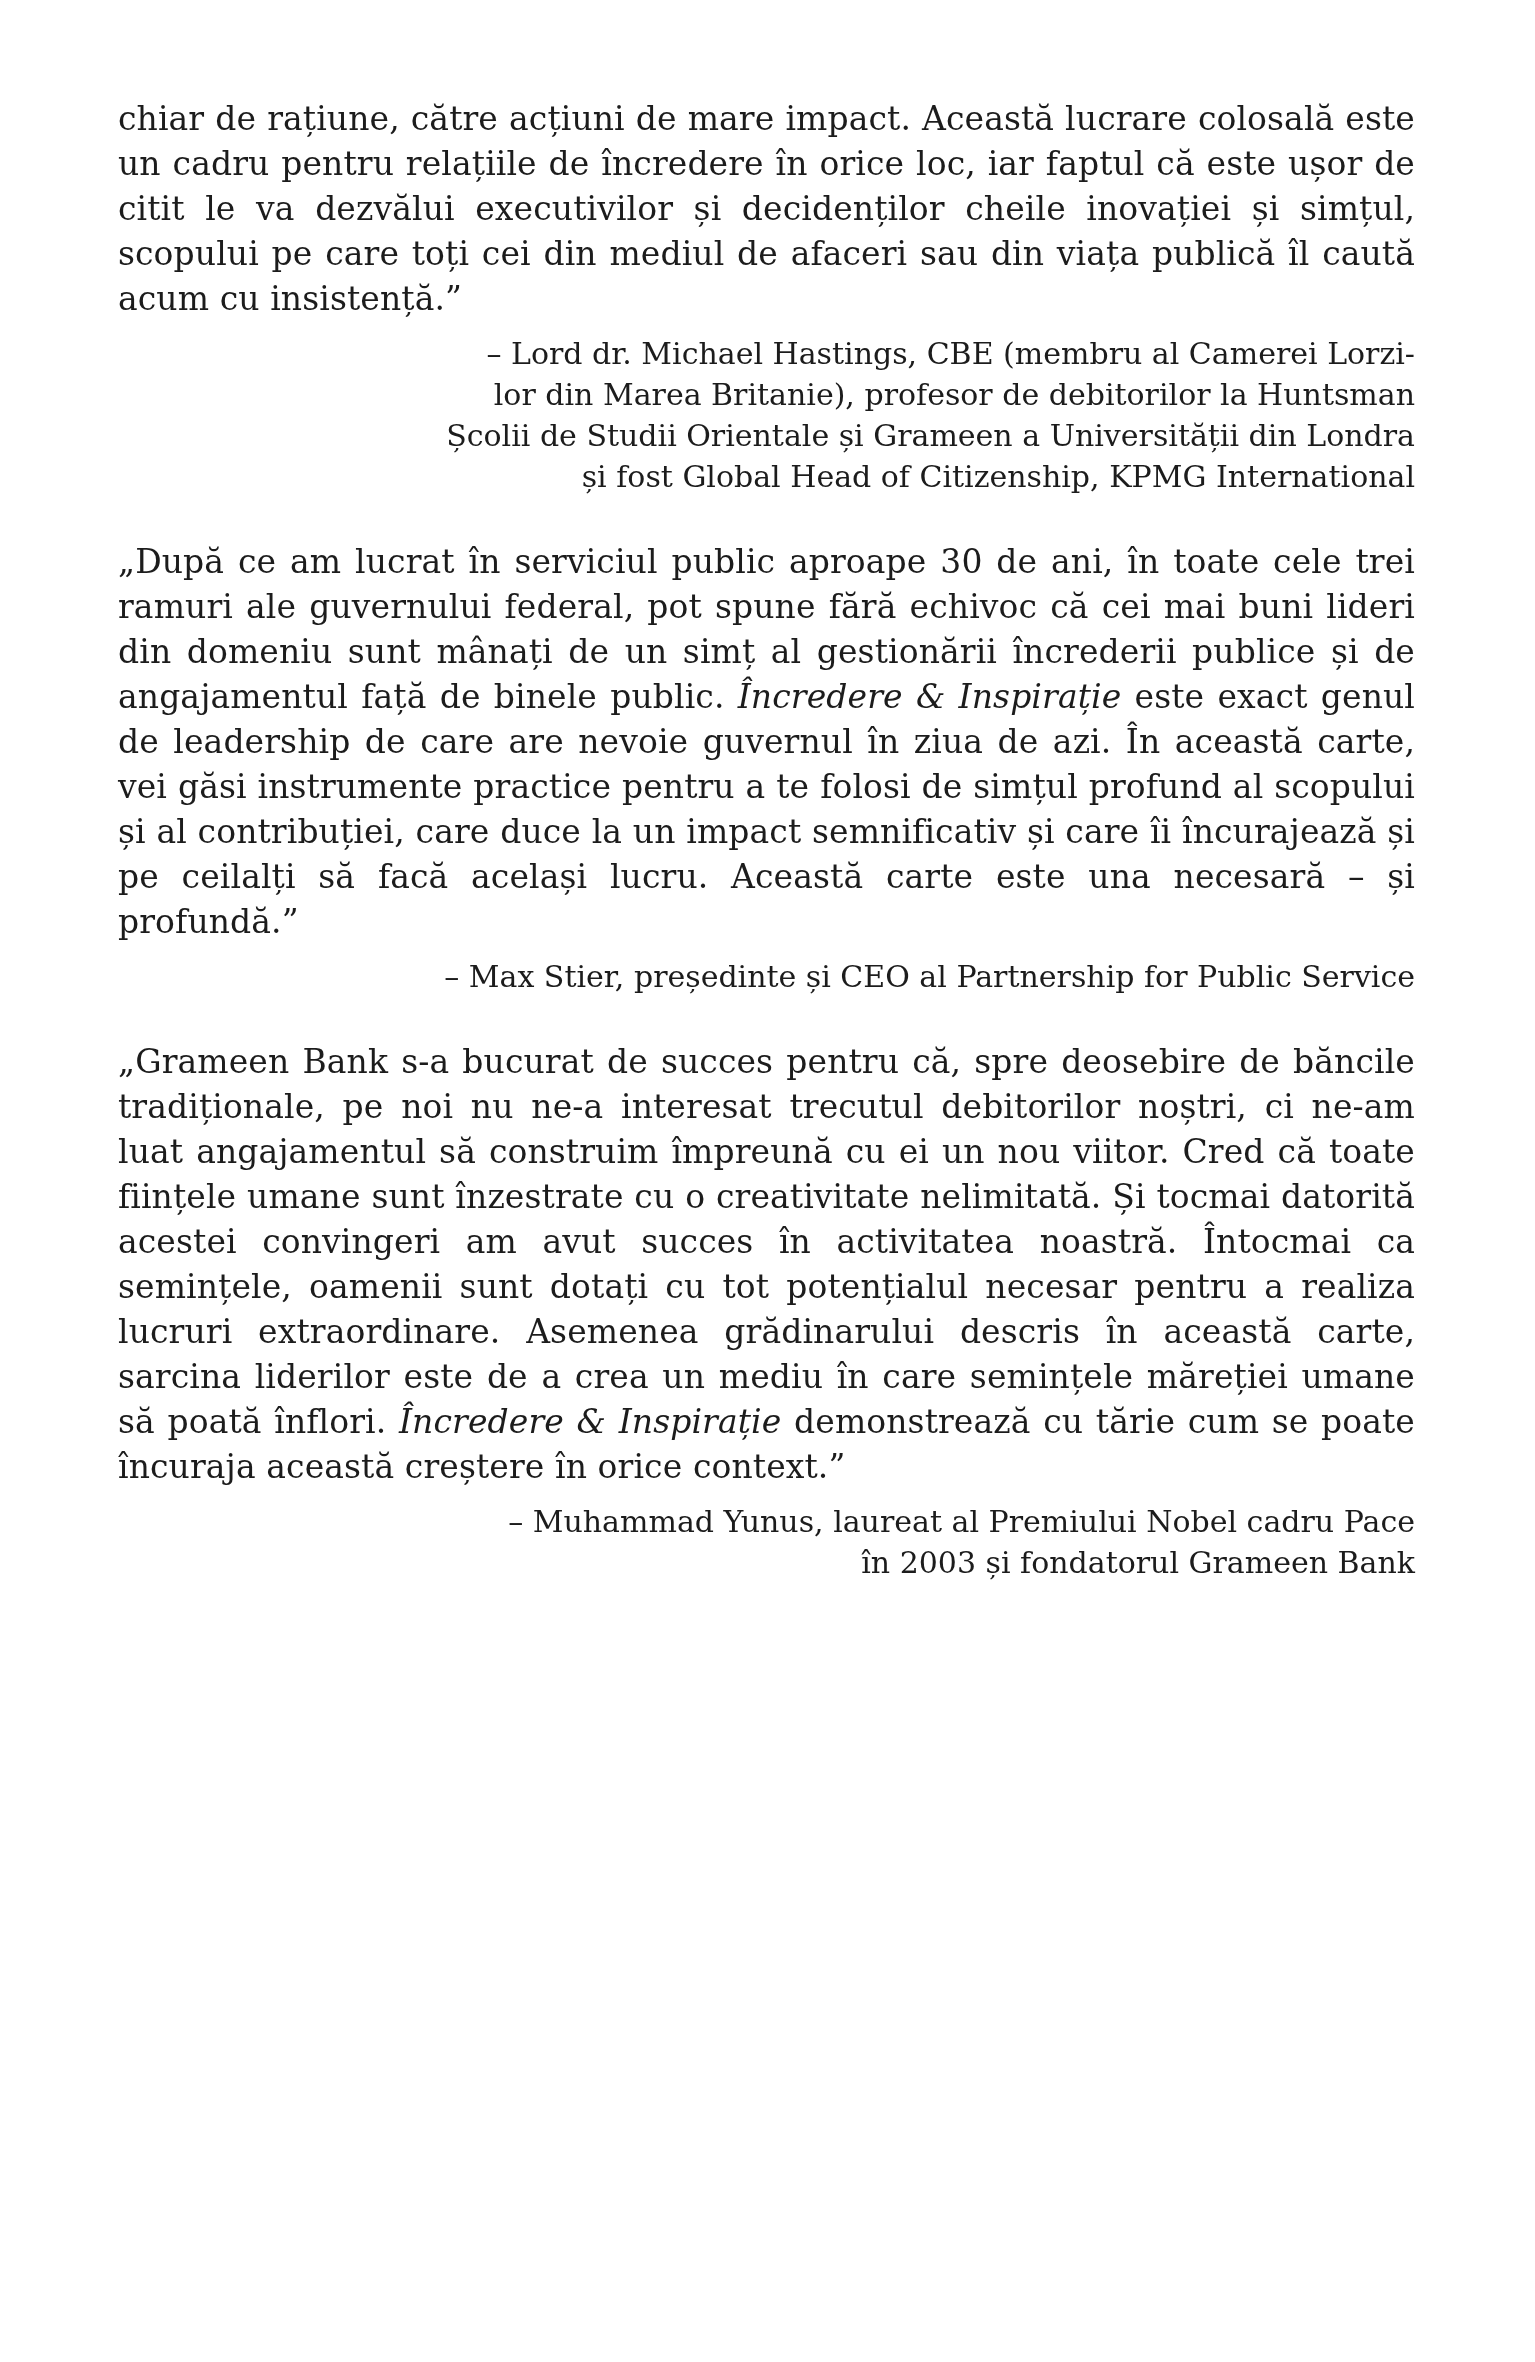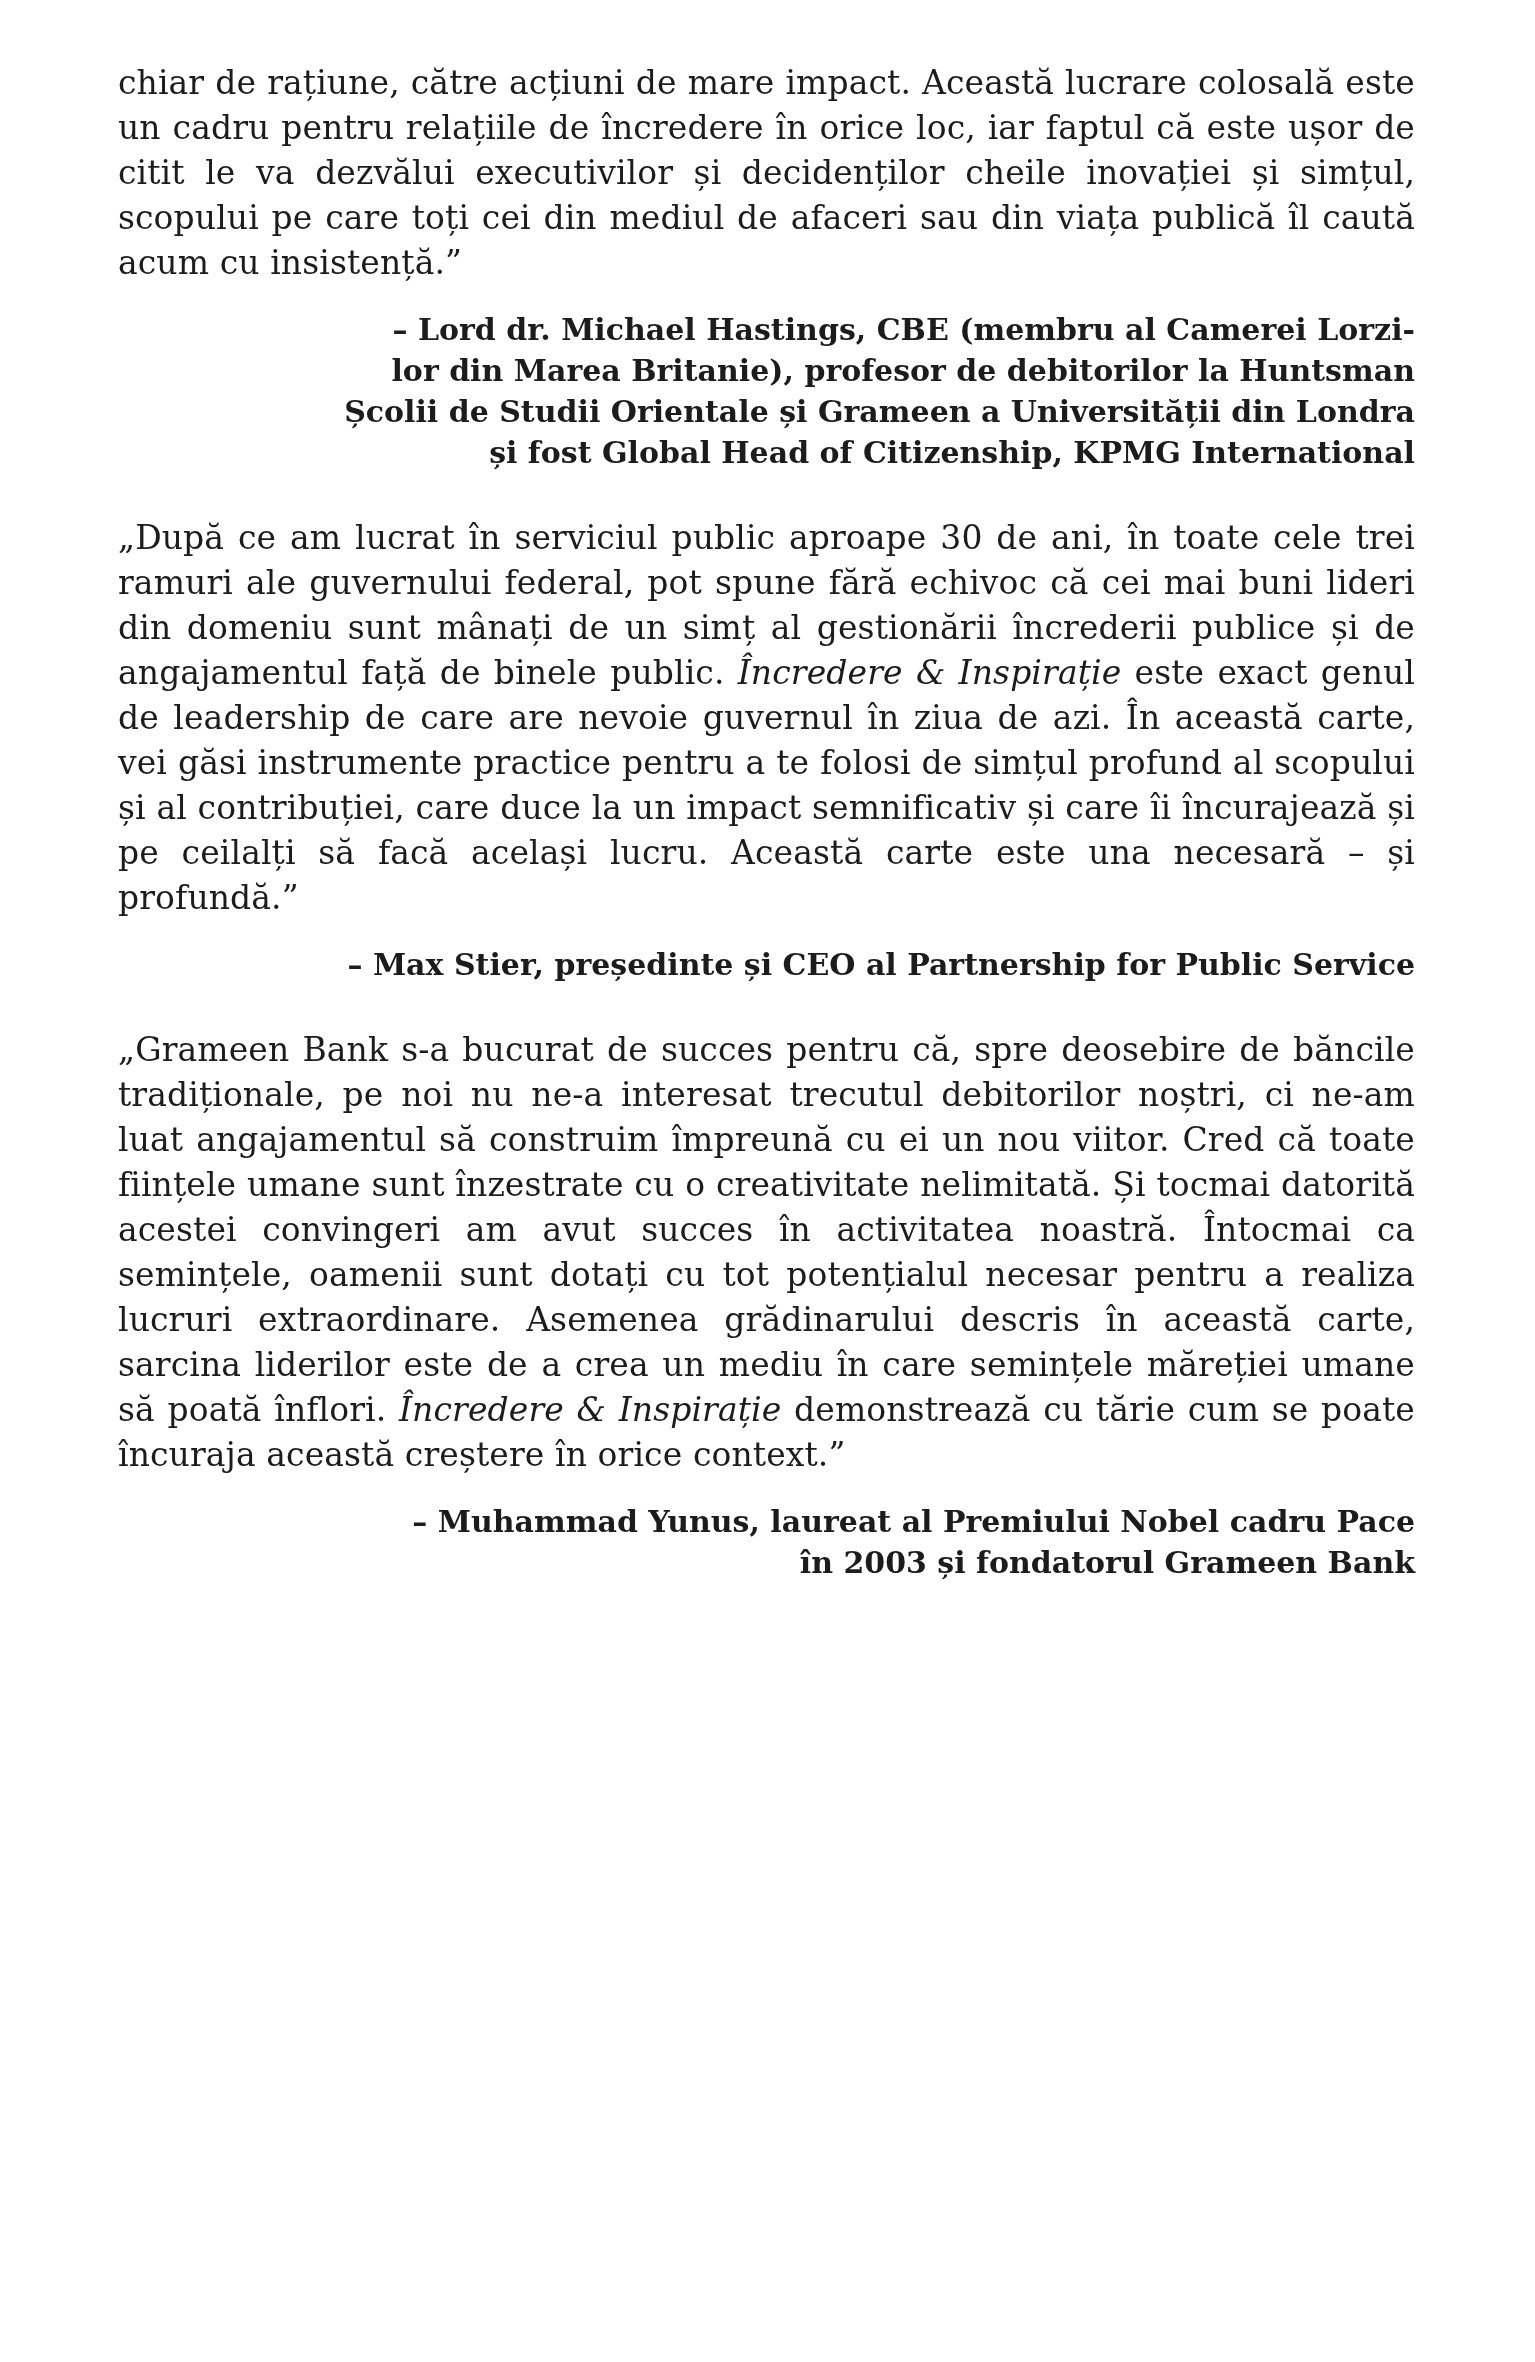--- a/index.html
+++ b/index.html
@@ -5,38 +5,38 @@
   * { margin: 0; padding: 0; box-sizing: border-box; }
   html, body { background: #e8e8e8; }
   .page {
     position: relative;
     width: 1535px;
     height: 2362px;
     margin: 0 auto;
     background: #ffffff;
     color: #1c1c1c;
     font-family: "DejaVu Serif", "Liberation Serif", serif;
-    padding: 60px 120px 0 118px;
+    padding: 96px 120px 0 118px;
     overflow: hidden;
   }
   .quote-block { margin-bottom: 42px; }
   .body {
     font-size: 33px;
     line-height: 45px;
     text-align: justify;
     text-justify: inter-word;
     hyphens: auto;
     -webkit-hyphens: auto;
     letter-spacing: 0.1px;
   }
   .body .it { font-style: italic; }
   .attr {
-    margin-top: 24px;
+    margin-top: 12px;
     padding-left: 95px;
-    font-weight: bold;
+    font-weight: normal;
     font-size: 30px;
     line-height: 41px;
     text-align: right;
   }
   .attr-line { white-space: nowrap; }
 </style>
 </head>
 <body>
 
 <main class="page">

